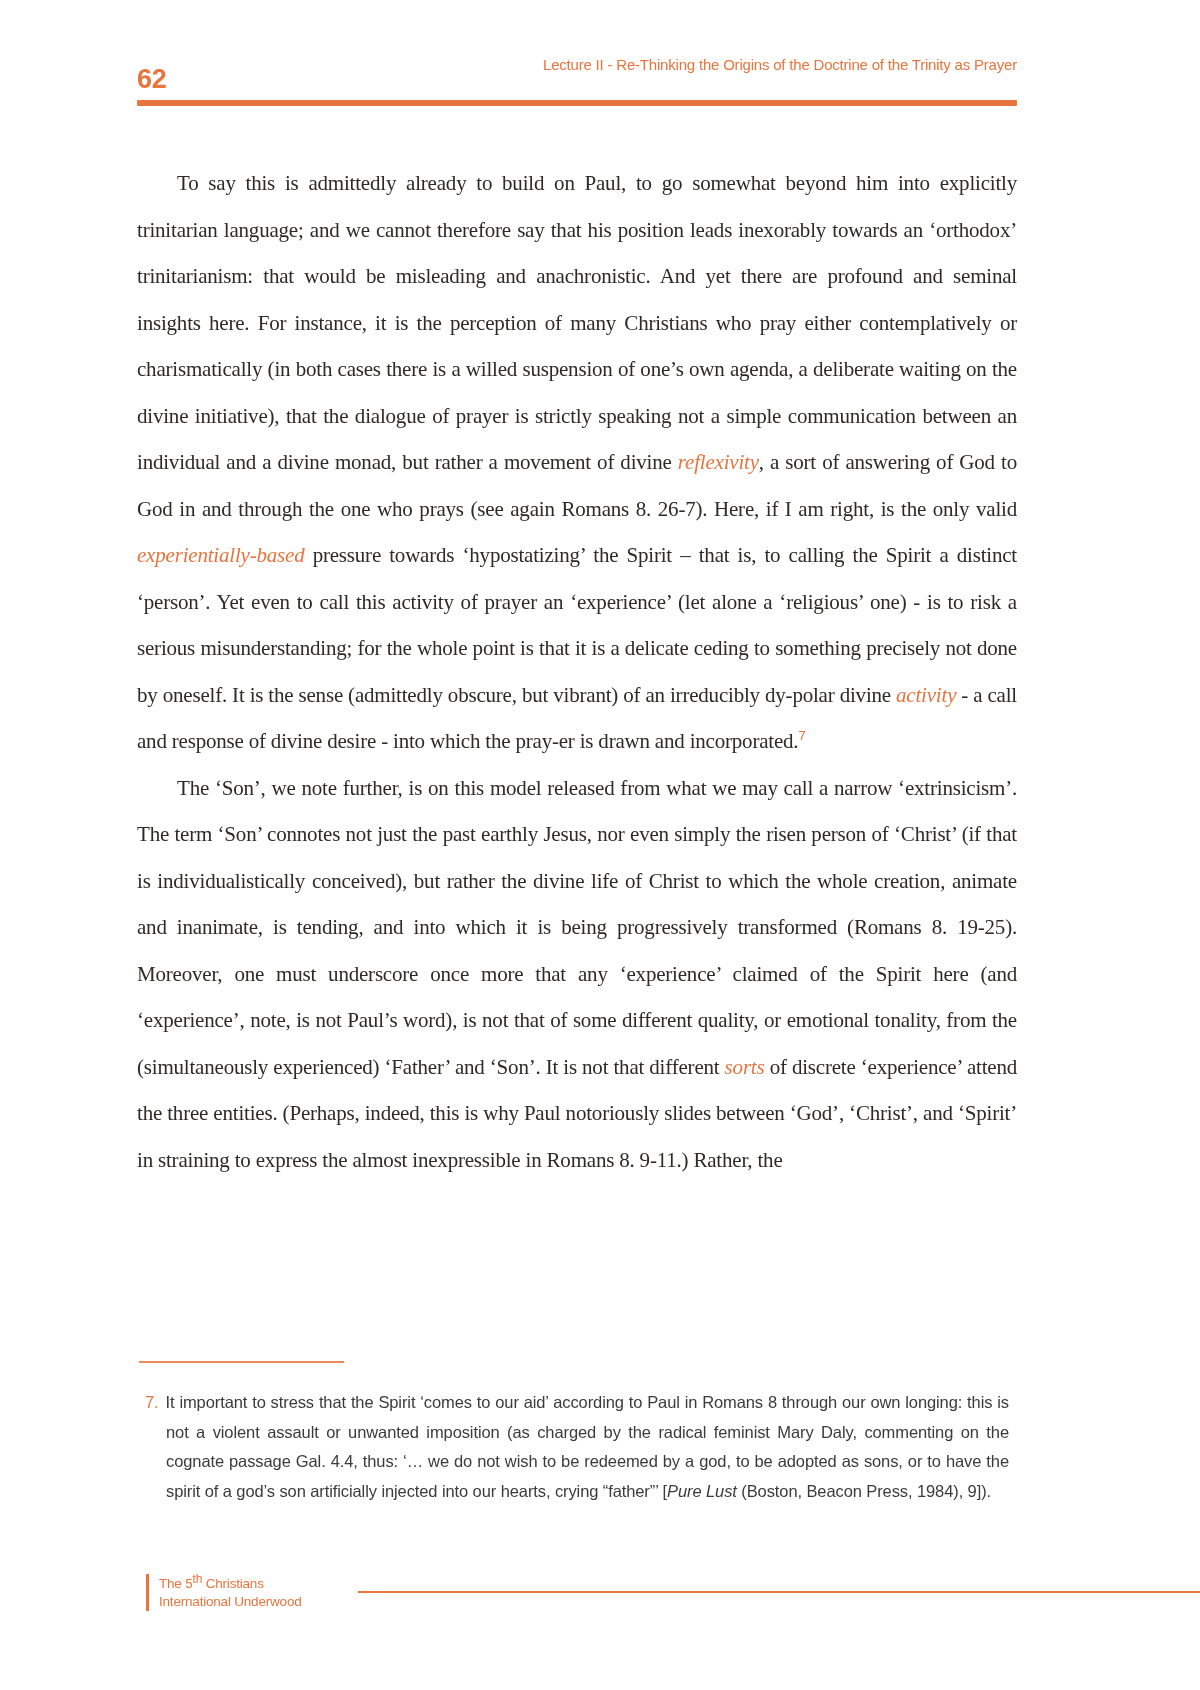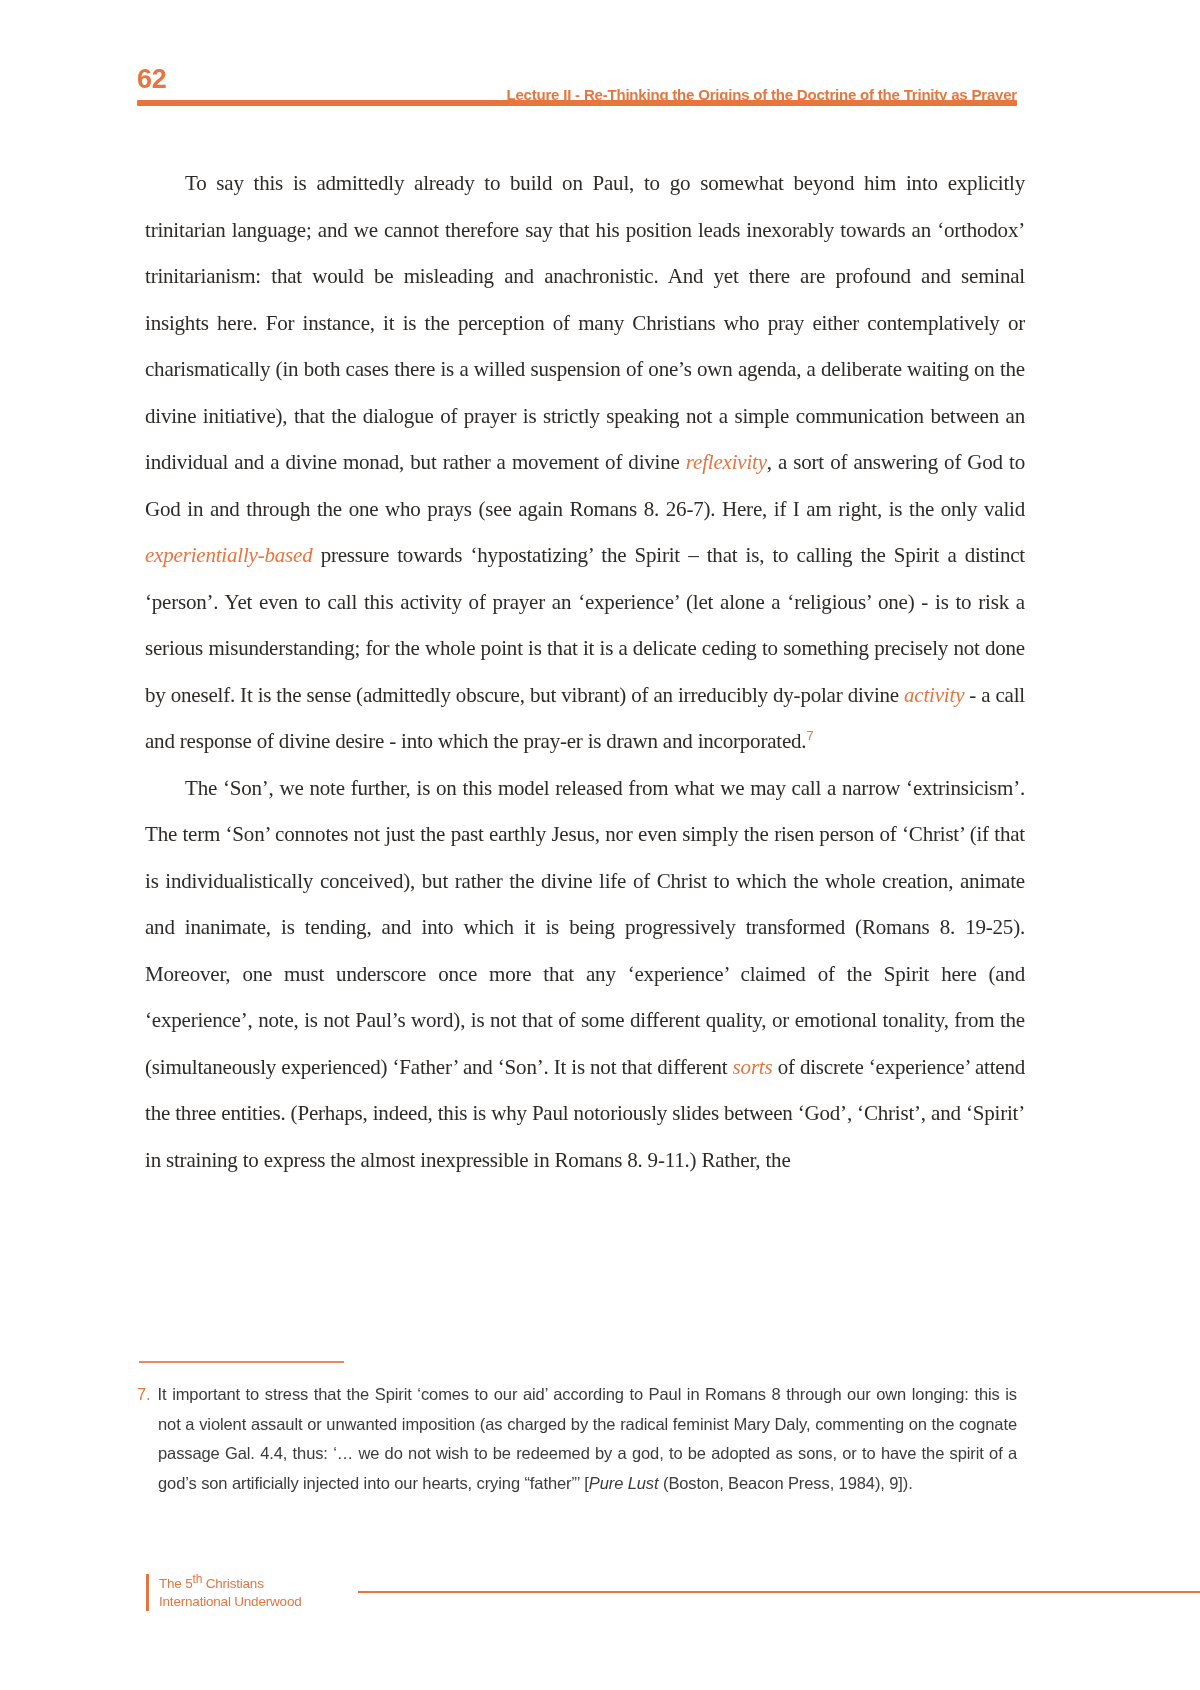--- a/index.html
+++ b/index.html
@@ -15,31 +15,31 @@
     background:var(--paper);
     overflow:hidden;
     font-family:"Liberation Sans",sans-serif;
   }
   
   .page-number{
     position:absolute;left:137px;top:64px;
     color:var(--accent);font-weight:bold;font-size:27px;letter-spacing:-0.3px;
   }
   .header-title{
-    position:absolute;right:183px;top:86px;
-    color:var(--accent);font-weight:bold;font-size:15px;letter-spacing:-0.2px;
+    position:absolute;right:183px;top:56px;
+    color:var(--accent);font-weight:normal;font-size:15px;letter-spacing:-0.2px;
     white-space:nowrap;
   }
   .header-rule{
     position:absolute;left:137px;top:100px;width:880px;height:6px;
     background:var(--accent);border-radius:1px;
   }
   
   .body-text{
-    position:absolute;left:145px;top:160px;width:880px;
+    position:absolute;left:137px;top:160px;width:880px;
     font-family:"Liberation Serif",serif;
     font-size:21px;line-height:46.5px;
     letter-spacing:-0.2px;
     color:var(--body-ink);
     text-align:justify;
   }
   .body-text p{margin:0;text-indent:40px;}
   .seg-accent{color:var(--accent);font-style:italic;}
   .seg-italic{font-style:italic;}
   sup.seg-sup{
@@ -51,21 +51,21 @@
   .footnote-sep{
     position:absolute;left:139px;top:1361px;width:205px;height:2px;
     background:var(--accent);opacity:.85;
   }
   .footnote{
     position:absolute;left:137px;top:1380px;width:880px;
     font-size:16.5px;line-height:29.5px;letter-spacing:-0.1px;
     color:var(--fn-ink);
     text-align:justify;
   }
-  .footnote p{margin:0;padding-left:21px;text-indent:-21px;}
+  .footnote p{margin:8px;padding-left:21px;text-indent:-21px;}
   .fn-marker{color:var(--accent);margin-right:7px;}
   
   .footer-bar{
     position:absolute;left:146px;top:1574px;width:3px;height:37px;
     background:var(--accent);
   }
   .footer-text{
     position:absolute;left:159px;top:1575px;
     color:var(--accent);font-size:13.5px;line-height:17.5px;letter-spacing:-0.2px;
   }

